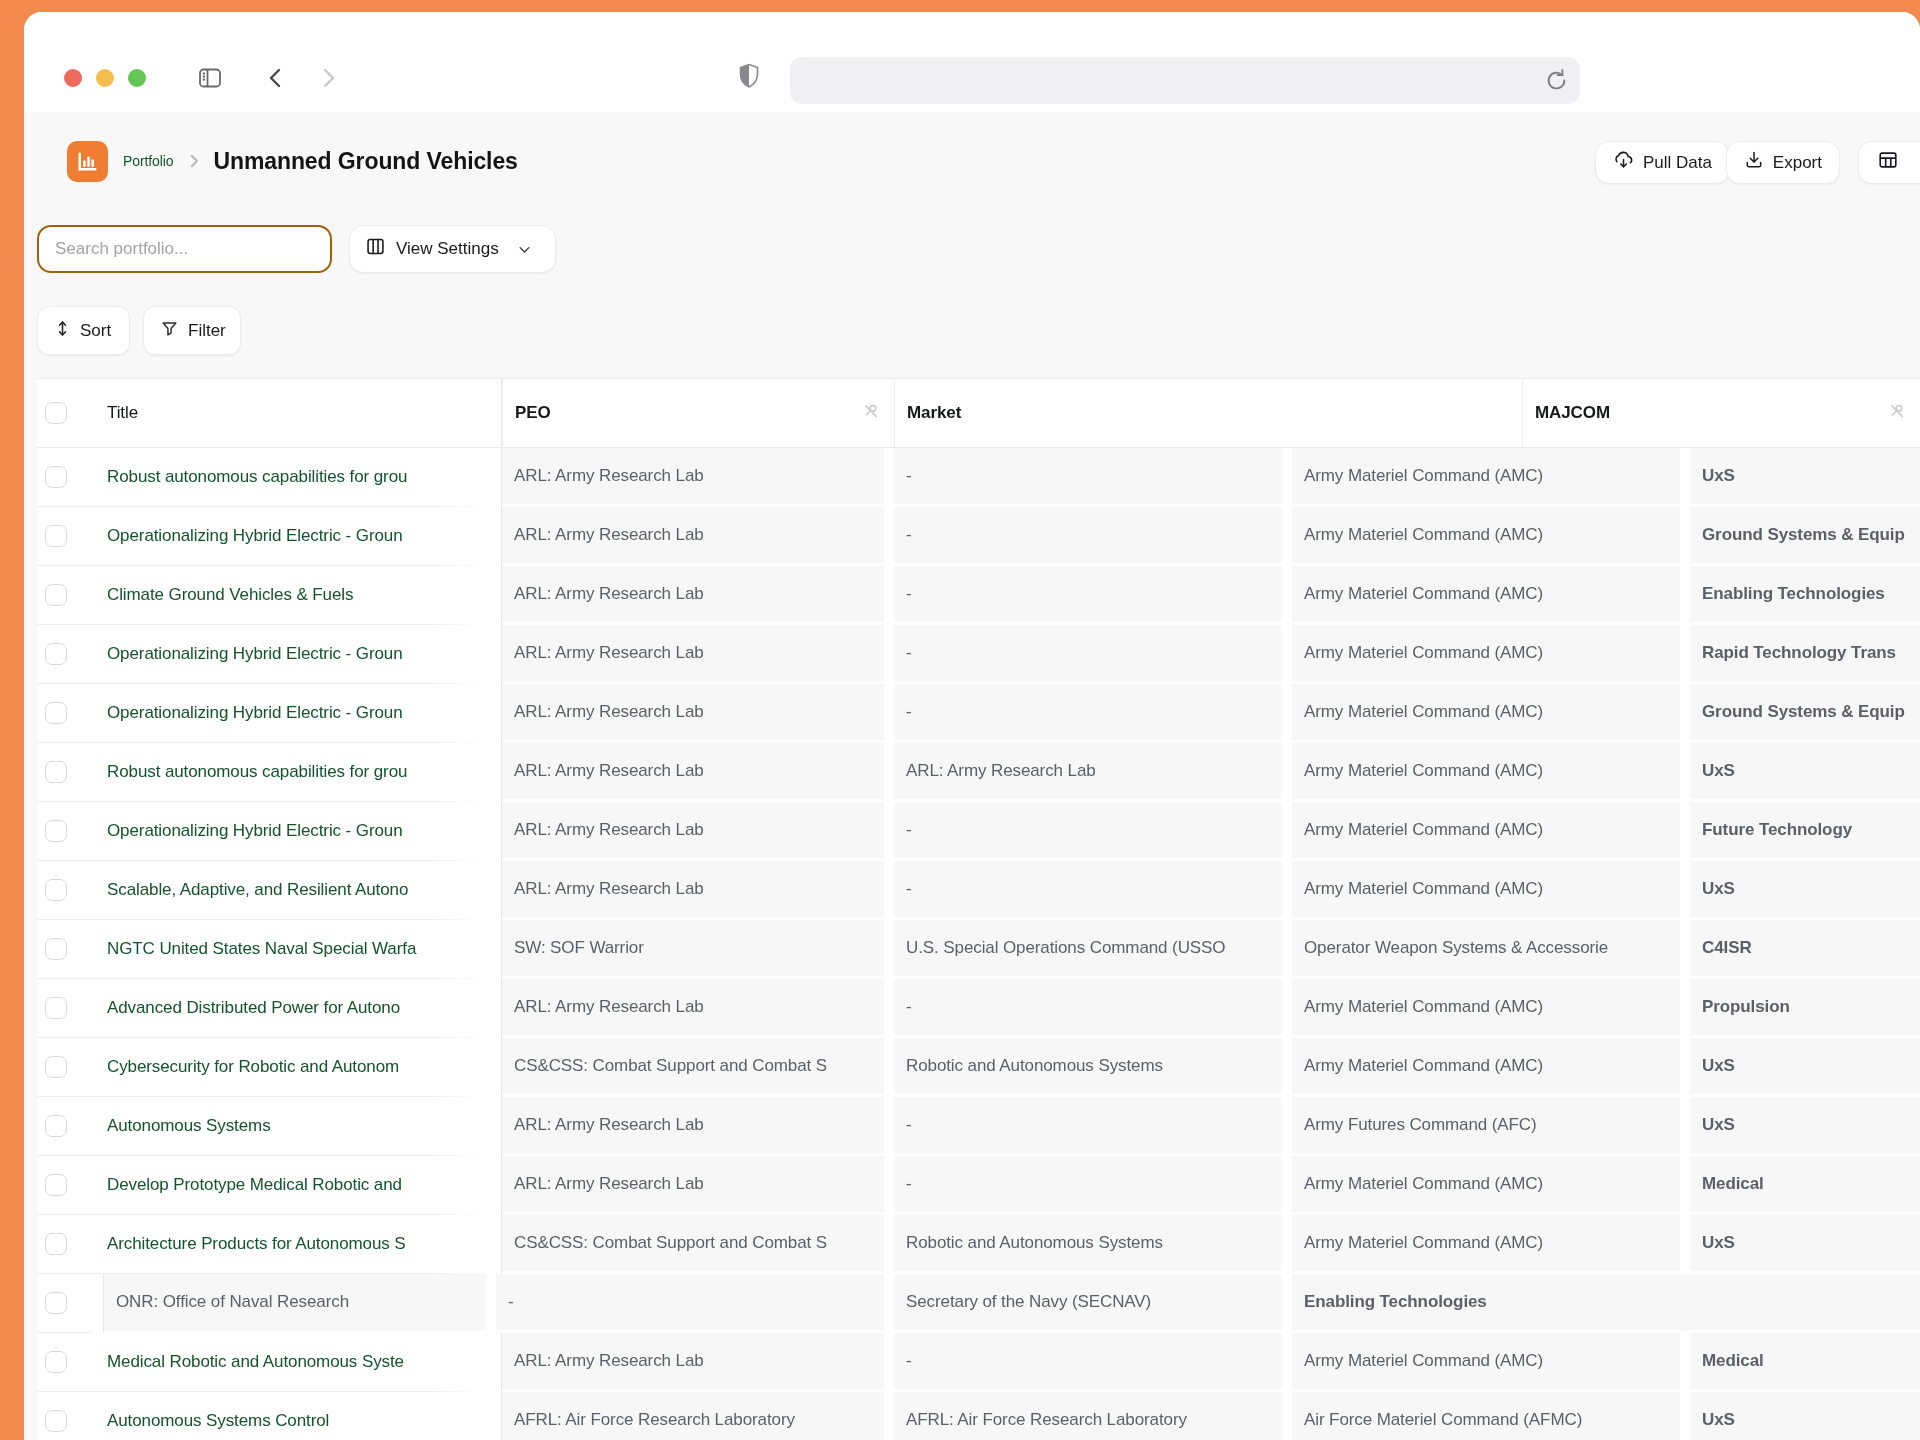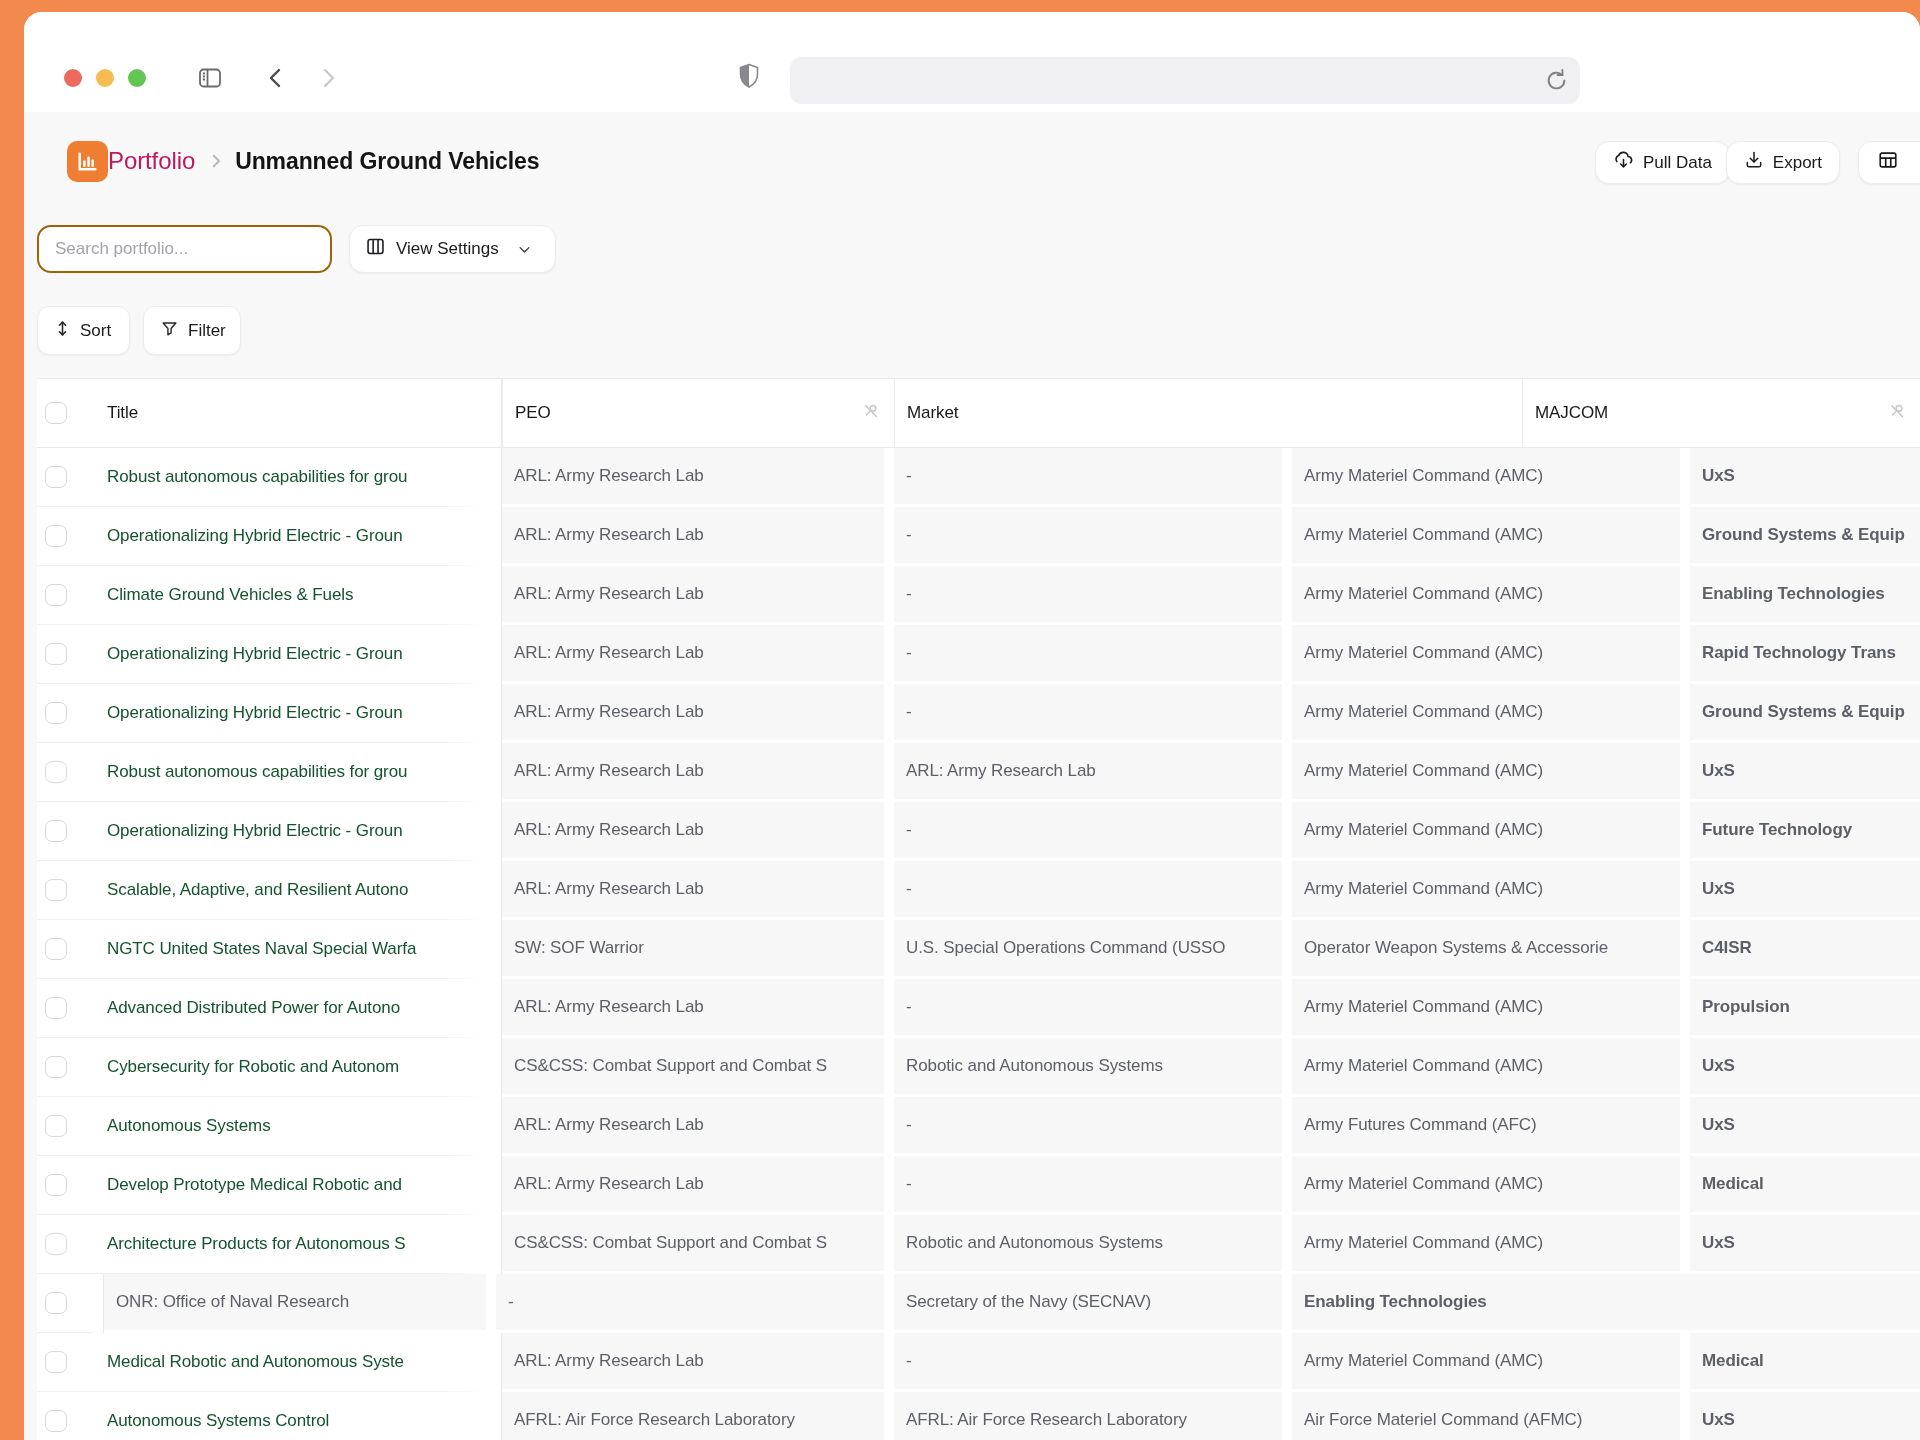--- a/index.html
+++ b/index.html
@@ -16,21 +16,21 @@
   .light.red { background:#EE6A5F; } .light.yellow { background:#F5BD4F; } .light.green { background:#62C554; }
   .chrome-ico { position:absolute; color:#68686d; }
   .urlbar { position:absolute; left:766px; top:45px; width:790px; height:47px; background:#F0F0F2; border-radius:12px; }
   .reload { position:absolute; right:10px; top:10px; }
 
   
   .app { position:absolute; left:0; top:100px; right:0; bottom:0; background:#F8F8F9; }
 
   .appbar { position:absolute; left:0; top:16px; width:100%; height:66px; display:flex; align-items:center; padding-left:43px; }
   .app-icon { width:41px; height:41px; border-radius:10px; background:var(--appicon,#EF7E33); display:flex; align-items:center; justify-content:center; }
-  .crumb-root { font-size:24px; font-weight:500; color:#be185d; }
+  .crumb-root { margin-left:15px; font-size:14px; font-weight:500; color:#14532d; }
   .crumb-chev { margin:0 10px 0 12px; display:flex; }
   .crumb-cur { font-size:23px; font-weight:700; color:#141414; }
 
   .pill { position:absolute; top:13px; height:43px; background:#fff; border:1px solid #ECECEE; border-radius:14px;
           box-shadow:0 1px 2px rgba(16,24,40,.05); display:flex; align-items:center; gap:9px; padding:0 17px;
           font-size:17px; font-weight:500; color:#1A1A1E; cursor:pointer; }
   .pill svg { flex:0 0 auto; }
   .btn-pull { right:190px; }
   .btn-export { right:80px; }
   .btn-grid { right:-30px; width:92px; justify-content:flex-start; padding-left:18px; }
@@ -60,21 +60,21 @@
              -webkit-mask-image:linear-gradient(90deg,#000 86%,transparent 99%);
              mask-image:linear-gradient(90deg,#000 86%,transparent 99%); }
   .thead .c-title { color:#17181A; font-weight:500; mask-image:none; -webkit-mask-image:none; }
   .trow .c-title { border-bottom:1px solid #EFEFF1; }
   .c-gap { width:12px; flex:0 0 12px; background:#fff; border-right:1px solid #E8E8EA; }
   .c-cell { display:flex; align-items:center; padding-left:12px; font-size:17px; color:#5C5F66;
             white-space:nowrap; overflow:hidden; background:#F7F7F8; border-right:10px solid #fff; border-bottom:3px solid #fff; }
   .c-peo { width:392px; flex:0 0 392px; } .c-pmo { width:398px; flex:0 0 398px; }
   .c-majcom { width:398px; flex:0 0 398px; } .c-market { flex:1 1 auto; border-right:none;font-weight:bold; }
   .hcell { display:flex; align-items:center; justify-content:space-between; background:#fff; border-left:1px solid #EDEDEF;
-           padding:0 14px 0 12px; font-size:17px; font-weight:400; color:#17181A; }
+           padding:0 14px 0 12px; font-size:17px; font-weight:700; color:#17181A; }
   .hcell:first-of-type { border-left:none; }
   .h-peo { width:392px; flex:0 0 392px; } .h-pmo { width:398px; flex:0 0 398px; }
   .h-majcom { width:398px; flex:0 0 398px; } .h-market { flex:1 1 auto; }
   .checkbox { width:22px; height:22px; border:1.5px solid #D9D9DE; border-radius:7px; background:#fff; cursor:pointer; }
 </style>
 </head>
 <body>
 
 <div class="window">
 

